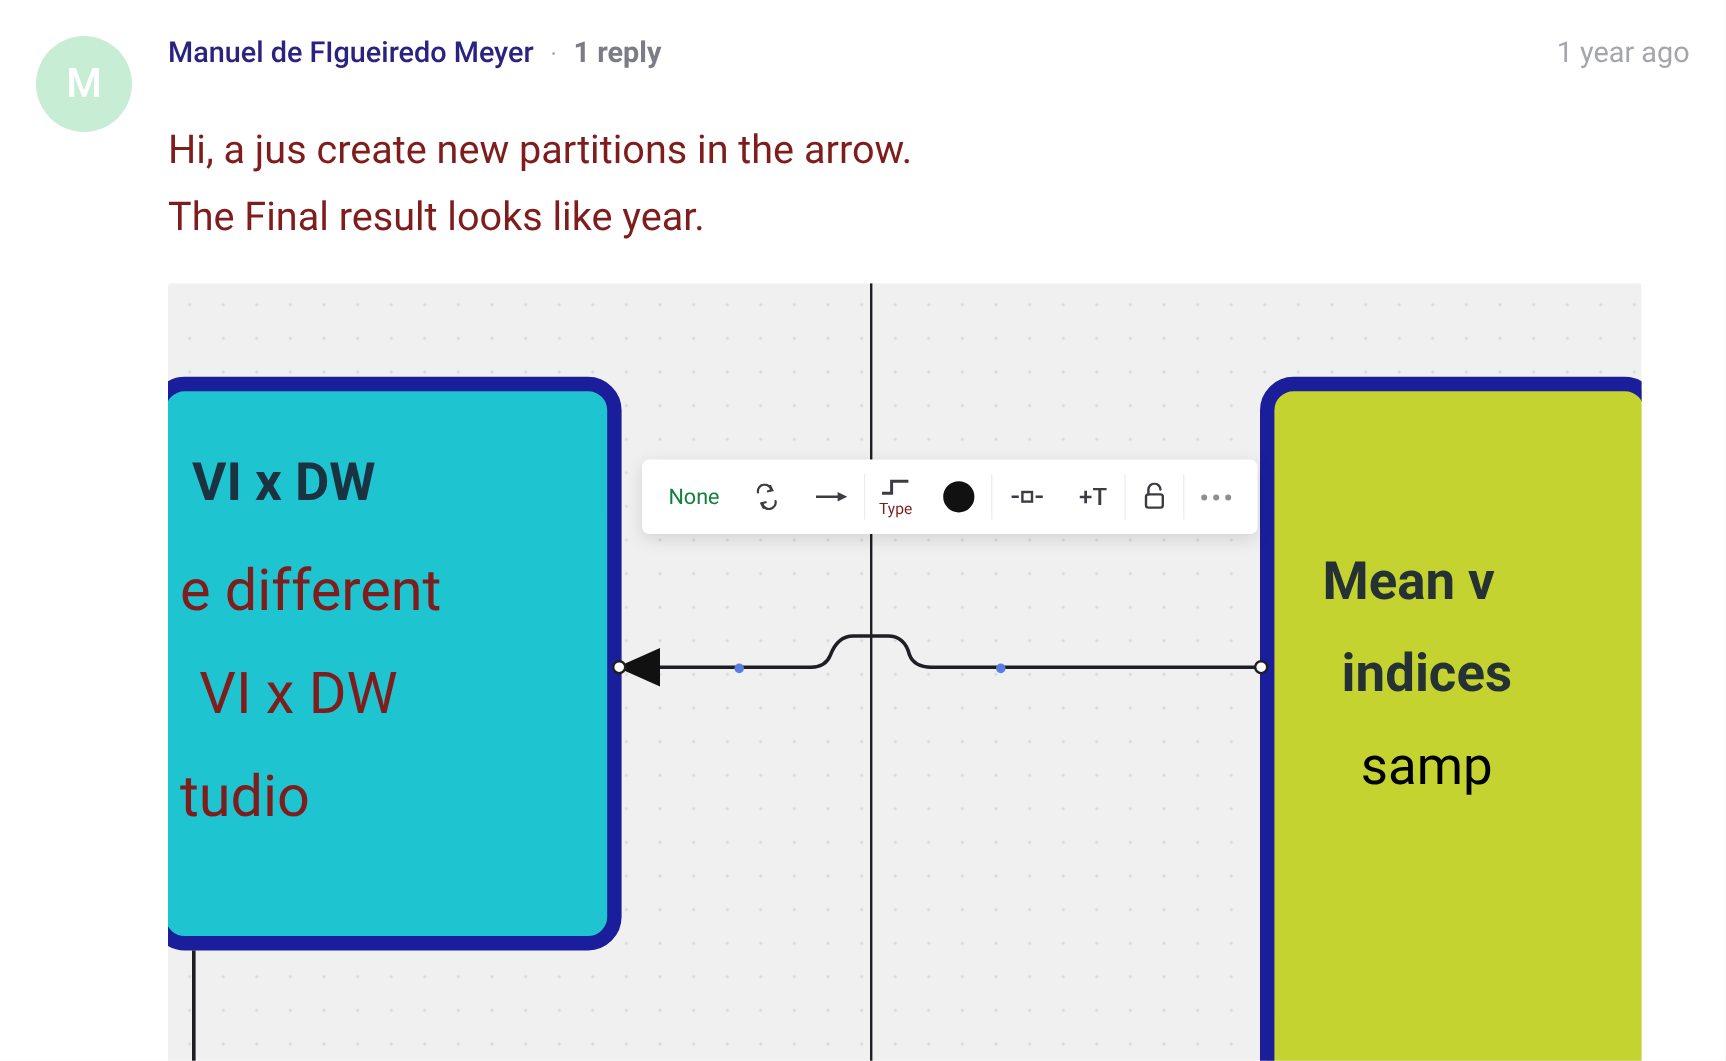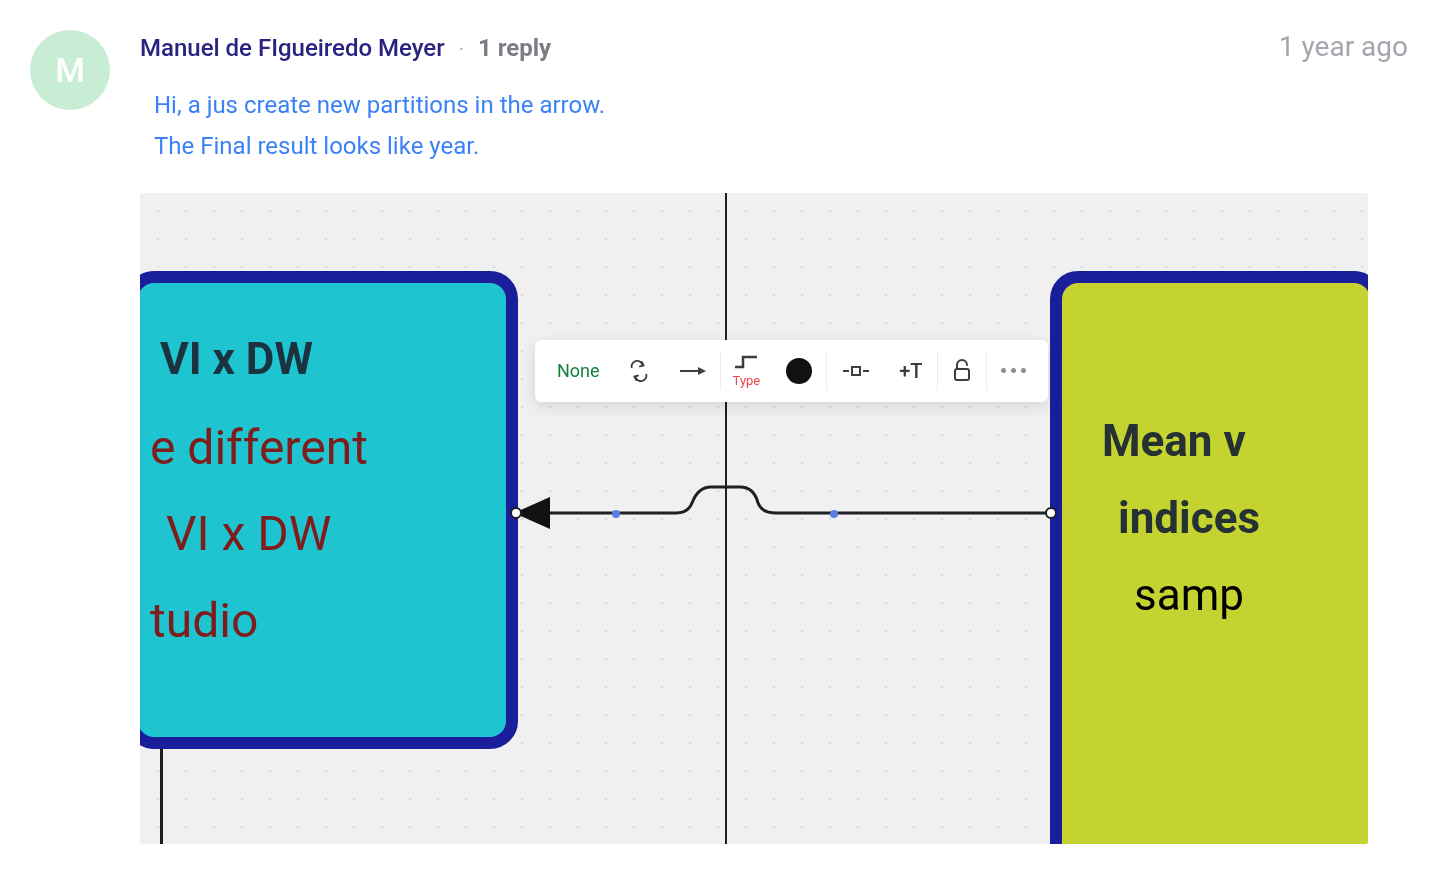--- a/index.html
+++ b/index.html
@@ -27,21 +27,21 @@
     color: #ffffff;
     font-size: 34px;
     font-weight: 500;
     flex-shrink: 0;
   }
   .comment-body { flex: 1; }
   .comment-header {
     display: flex;
     align-items: baseline;
     justify-content: space-between;
-    margin-bottom: 22px;
+    margin-bottom: 40px;
   }
   .comment-header-left {
     display: flex;
     align-items: baseline;
     gap: 14px;
     font-size: 24px;
   }
   .author-name {
     color: #2a2380;
     font-weight: 500;
@@ -49,29 +49,28 @@
   .dot-sep {
     color: #a5a6ad;
     font-size: 20px;
   }
   .reply-count {
     color: #7b7c85;
     font-weight: bold;
   }
   .timestamp {
     color: #a5a6ad;
-    font-size: 28px;
+    font-size: 24px;
     text-align: right;
   }
   .comment-text {
-    color: #3b82f6;
-    font-size: 24px;
+    color: #7f1d1d;
+    font-size: 33px;
     line-height: 1.7;
     margin-bottom: 26px;
-    margin-left: 14px;
   }
   .attachment {
     position: relative;
     width: 1228px;
     height: 651px;
     background: #f0f0f0;
     overflow: hidden;
     border-radius: 2px;
     background-image:
       radial-gradient(circle, #d9d9d9 1px, transparent 1.5px);
@@ -200,21 +199,21 @@
     width: 1px;
     height: 38px;
     background: #ececec;
   }
   .tb-label-none {
     font-size: 18px;
     color: #15803d;
   }
   .tb-sublabel {
     font-size: 13px;
-    color: #ef4444;
+    color: #7f1d1d;
     margin-top: 2px;
   }
   .tb-svg { display: block; }
   .black-dot {
     width: 26px;
     height: 26px;
     background: #111;
     border-radius: 50%;
   }
   .dots {

